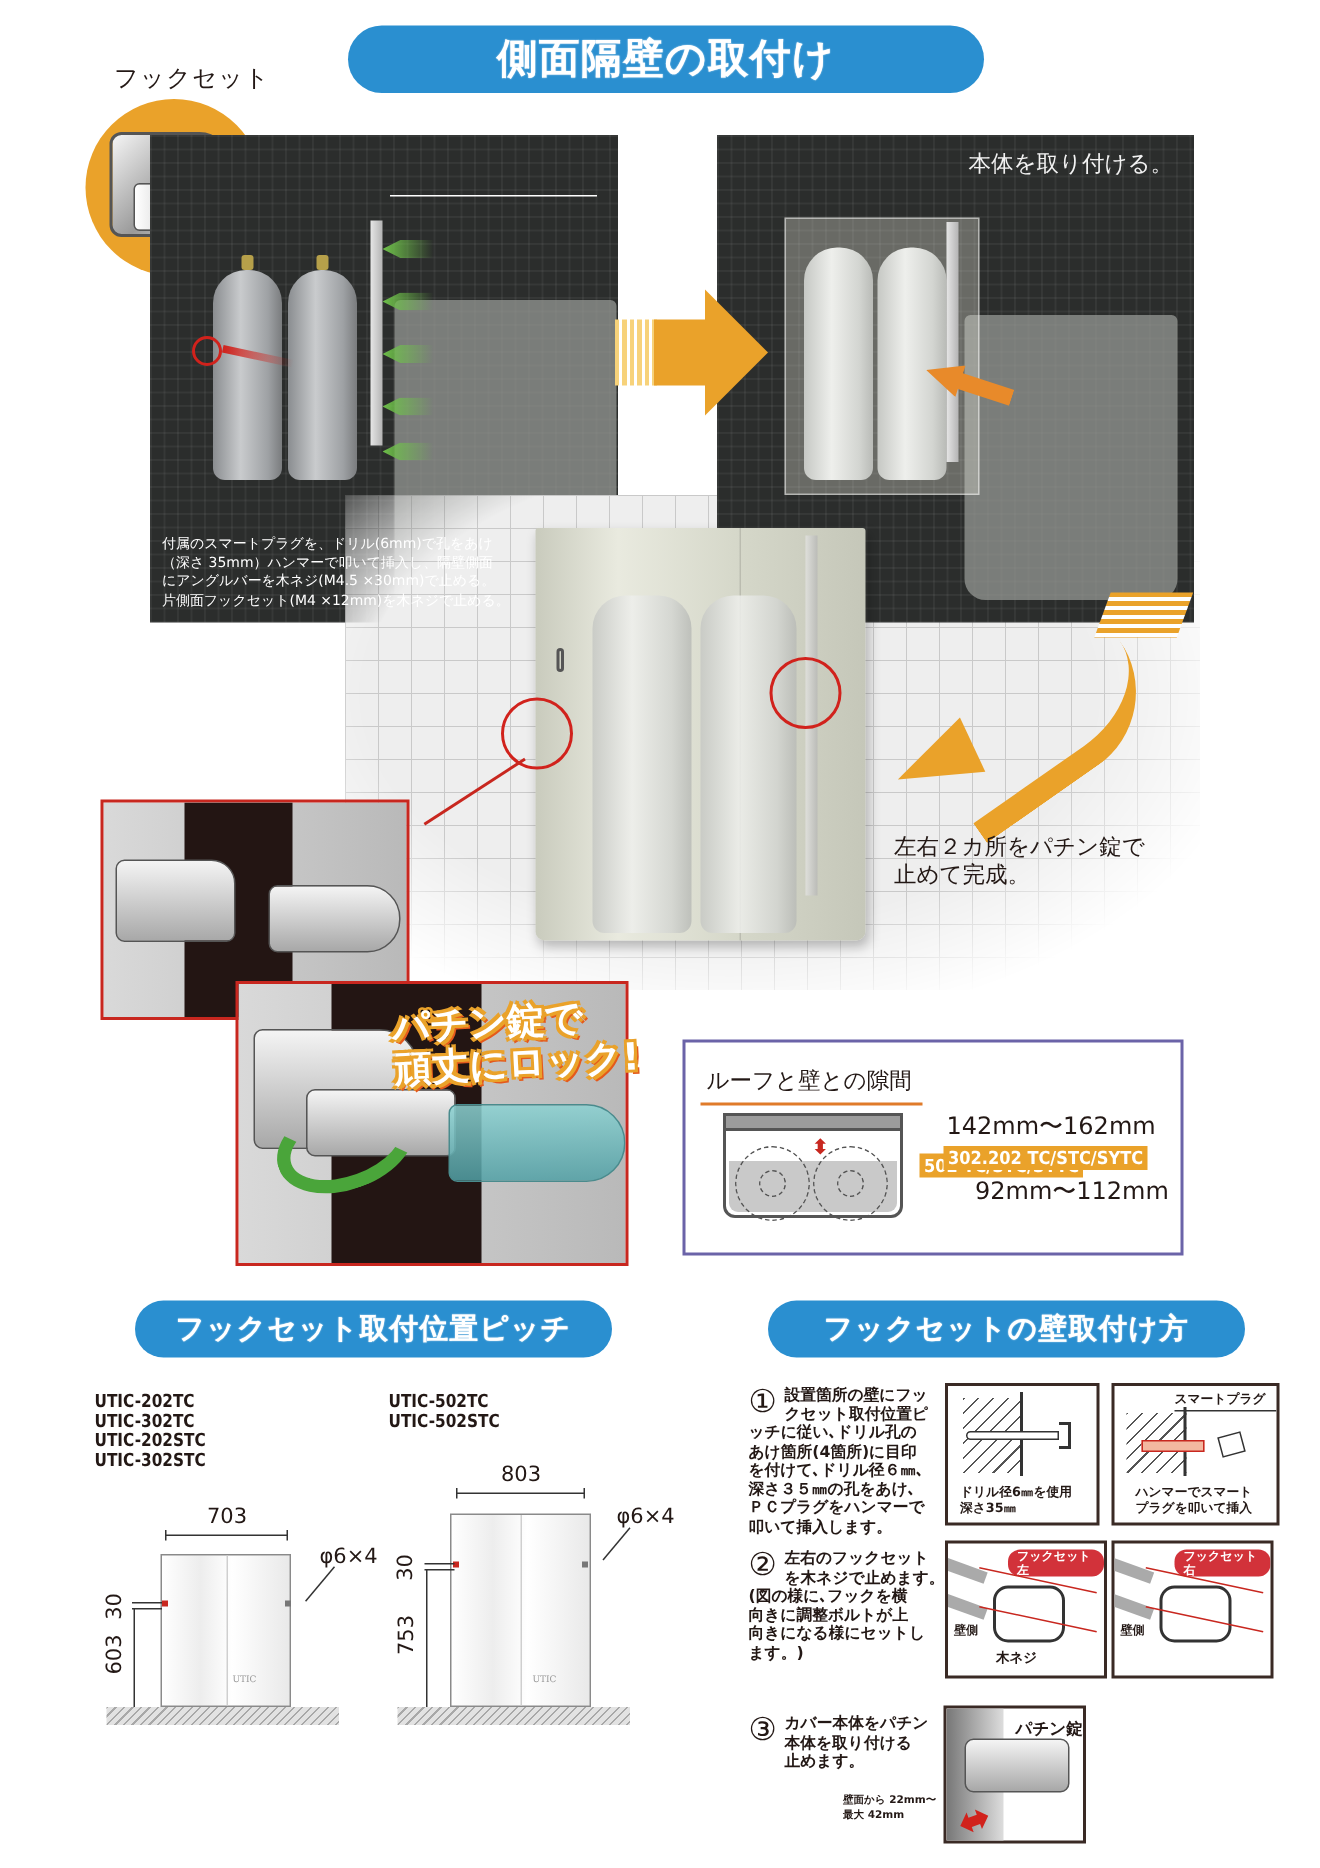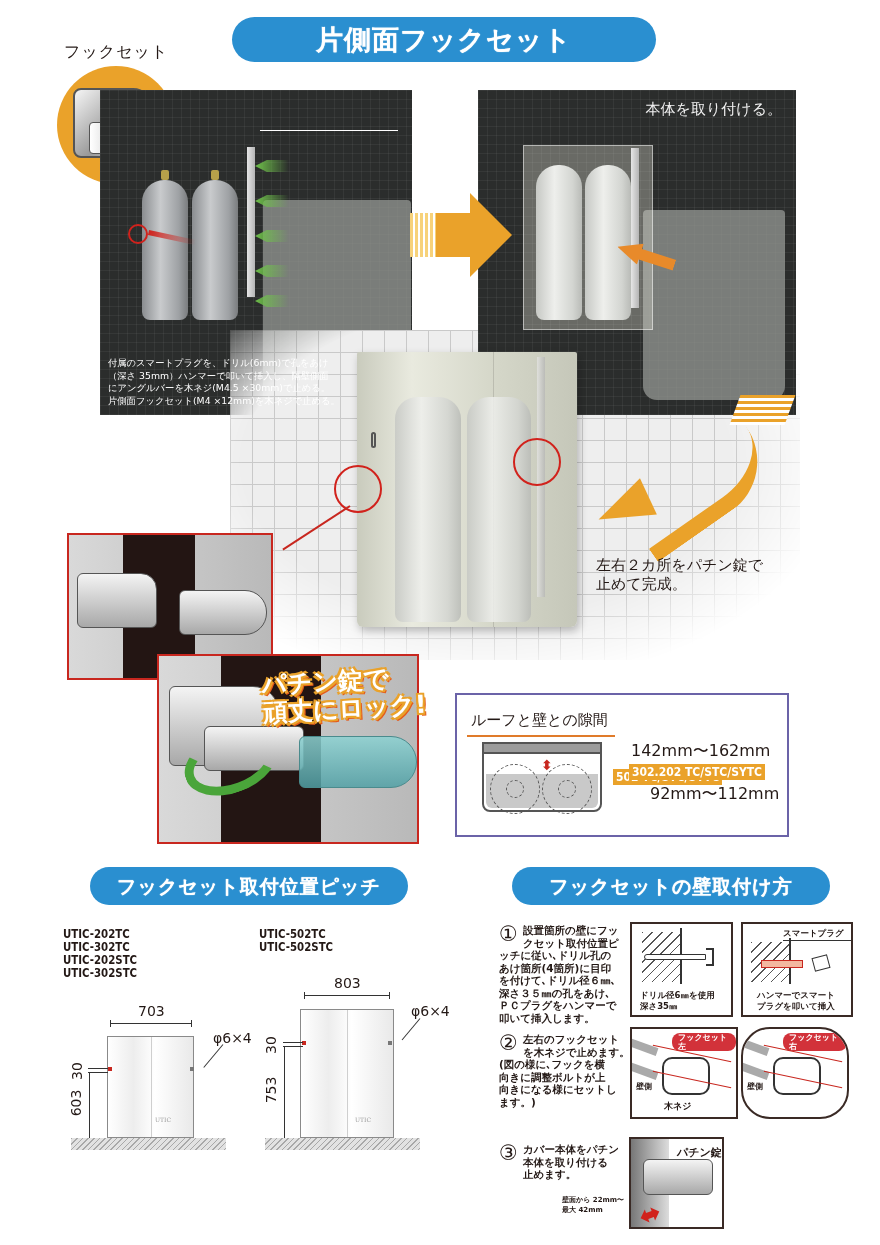--- a/index.html
+++ b/index.html
@@ -8,21 +8,21 @@
   .abs { position: absolute; }
 
   .pill {
     position: absolute; background: #2a8fd0; color: #fff; border-radius: 30px;
     font-weight: bold; text-align: center; letter-spacing: 1px;
     text-shadow: 0 0 1px #fff;
   }
   .pill-main { left: 232px; top: 17px; width: 424px; height: 45px; font-size: 27px; line-height: 45px; }
   .pill-sub { height: 38px; line-height: 38px; font-size: 19px; }
 
-  .hook-label { left: 64px; top: 42px; font-size: 16px; letter-spacing: 1px; }
+  .hook-label { left: 76px; top: 42px; font-size: 16px; letter-spacing: 1px; }
   .hook-bubble {
     left: 57px; top: 66px; width: 118px; height: 118px; border-radius: 50%;
     background: #eaa22a; overflow: hidden;
   }
   .hook-tail { left: 110px; top: 160px; width: 0; height: 0;
     border-left: 14px solid transparent; border-right: 14px solid transparent; border-top: 60px solid #eaa22a;
     transform: rotate(22deg); }
   .hook-plate { left: 16px; top: 22px; width: 80px; height: 70px;
     background: linear-gradient(135deg,#f5f5f5,#9a9a9a 55%,#e6e6e6); border: 2px solid #555; border-radius: 8px 20px 8px 8px; }
   .hook-plate .hole { position:absolute; left: 34px; top: 6px; width: 12px; height: 12px; border-radius: 50%; background:#222; }
@@ -108,21 +108,21 @@
   .step-text { position: absolute; font-size: 10.5px; line-height: 12.5px; font-weight: bold; color: #231815; letter-spacing: 0px; }
   .fig-box { position: absolute; border: 2px solid #3a2a25; background: #fff; overflow: hidden; }
   .hatch { position: absolute; background: repeating-linear-gradient(135deg,#555 0 1px,transparent 1px 7px); }
   .fig-caption { position: absolute; font-size: 8.5px; line-height: 11px; font-weight: bold; }
   .red-tag { position: absolute; background: #d2323a; color: #fff; font-size: 8px; line-height: 9px; padding: 0 6px; border-radius: 8px; font-weight: bold; }
   .small-note { position: absolute; font-size: 7px; line-height: 10px; font-weight: bold; }
 </style>
 </head>
 <body>
 
-<div class="pill pill-main">片側面フックセット</div>
+<div class="pill pill-main">側面隔壁の取付け</div>
 
 <div class="abs hook-label">フックセット</div>
 <div class="abs hook-tail"></div>
 <div class="abs hook-bubble">
   <div class="abs hook-plate">
     <div class="hole"></div>
       <div class="block"></div>
   </div>
 </div>
 
@@ -321,21 +321,21 @@
 <div class="fig-box" style="left:630px;top:1027px;width:108px;height:92px;">
   <div class="red-tag" style="left:40px;top:4px;">フックセット左</div>
   <div class="abs" style="left:-4px;top:14px;width:30px;height:8px;background:#aaa;transform:rotate(20deg);"></div>
   <div class="abs" style="left:-4px;top:38px;width:30px;height:8px;background:#aaa;transform:rotate(20deg);"></div>
   <div class="abs" style="left:30px;top:28px;width:48px;height:38px;border:2px solid #333;border-radius:10px;background:#fff;"></div>
   <div class="abs" style="left:20px;top:24px;width:80px;height:1px;background:#c8271f;transform:rotate(12deg);"></div>
   <div class="abs" style="left:20px;top:50px;width:80px;height:1px;background:#c8271f;transform:rotate(12deg);"></div>
   <div class="fig-caption" style="left:4px;top:52px;font-size:8px;">壁側</div>
   <div class="fig-caption" style="left:32px;top:72px;font-size:9px;">木ネジ</div>
 </div>
-<div class="fig-box" style="left:741px;top:1027px;width:108px;height:92px;border-radius:29px;">
+<div class="fig-box" style="left:741px;top:1027px;width:108px;height:92px;">
   <div class="red-tag" style="left:40px;top:4px;">フックセット右</div>
   <div class="abs" style="left:-4px;top:14px;width:30px;height:8px;background:#aaa;transform:rotate(20deg);"></div>
   <div class="abs" style="left:-4px;top:38px;width:30px;height:8px;background:#aaa;transform:rotate(20deg);"></div>
   <div class="abs" style="left:30px;top:28px;width:48px;height:38px;border:2px solid #333;border-radius:10px;background:#fff;"></div>
   <div class="abs" style="left:20px;top:24px;width:80px;height:1px;background:#c8271f;transform:rotate(12deg);"></div>
   <div class="abs" style="left:20px;top:50px;width:80px;height:1px;background:#c8271f;transform:rotate(12deg);"></div>
   <div class="fig-caption" style="left:4px;top:52px;font-size:8px;">壁側</div>
 </div>
 
 <div class="step-text" style="left:499px;top:1143px;width:125px;">

